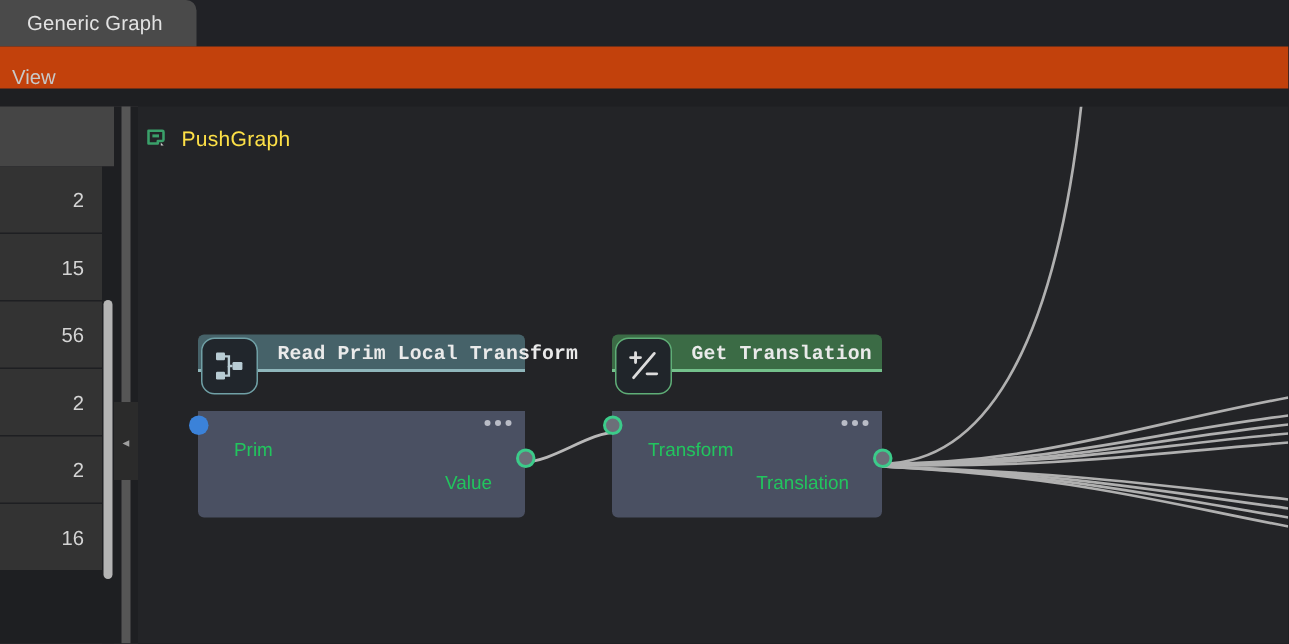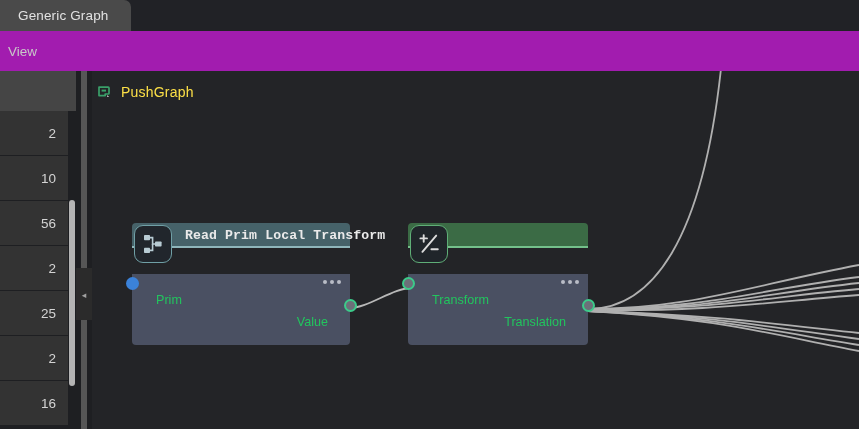--- a/index.html
+++ b/index.html
@@ -21,22 +21,22 @@
     padding:0 22px 0 18px;
     display:flex; align-items:center;
     background:#4a4a4a;
     border-top-right-radius:7px;
     color:#e2e2e2; font-size:13.5px; letter-spacing:.15px;
     white-space:nowrap;
   }
 
   
   .menubar {
-    position:absolute; left:0; top:31px; width:859px; height:40px;
-    background:#a21caf;
+    position:absolute; left:0; top:31px; width:859px; height:28px;
+    background:#c2410c;
   }
   .menu-item {
     position:absolute; top:0; height:40px; display:flex; align-items:center;
     color:#c8c8c8; font-size:13.5px;
   }
   .menu-view { left:-2px; padding:0 10px; }
 
   
   .leftpanel {
     position:absolute; left:0; top:71px; width:92px; height:358px;
@@ -172,30 +172,27 @@
 
   <div class="leftpanel">
     <div class="panel-tab-label">
       <span>les</span>
     </div>
     <div class="panel-body" id="varlist">
         <div class="varrow">
           <span>2</span>
         </div>
         <div class="varrow">
-          <span>10</span>
+          <span>15</span>
         </div>
         <div class="varrow">
           <span>56</span>
         </div>
         <div class="varrow">
           <span>2</span>
-        </div>
-        <div class="varrow">
-          <span>25</span>
         </div>
         <div class="varrow">
           <span>2</span>
         </div>
         <div class="varrow">
           <span>16</span>
         </div>
       </div>
     <div class="panel-scrollbar"></div>
     <div class="panel-scrollthumb"></div>
@@ -266,20 +263,21 @@
         </div>
         <div class="port-row">
           <span class="port-dot green outright"></span>
           <span class="port-label right">Value</span>
         </div>
       </div>
     </div>
 
     <div class="node" id="node2" style="left:316px; top:152px; width:180px;">
       <div class="node-title">
+        <span class="node-title-text">Get Translation</span>
         <span class="node-underline"></span>
       </div>
       <div class="node-icon">
         <svg width="24" height="24" viewBox="0 0 24 24">
           <path d="M3.4 6.4 h6.6 M6.7 3.1 v6.6" stroke="#dcdcdc" stroke-width="1.9" stroke-linecap="round"></path>
           <path d="M19.2 3.6 L5.4 19.8" stroke="#dcdcdc" stroke-width="1.9" stroke-linecap="round"></path>
           <path d="M14.4 17.2 h6.4" stroke="#dcdcdc" stroke-width="1.9" stroke-linecap="round"></path>
         </svg>
       </div>
       <div class="node-body" style="height:71px;">

